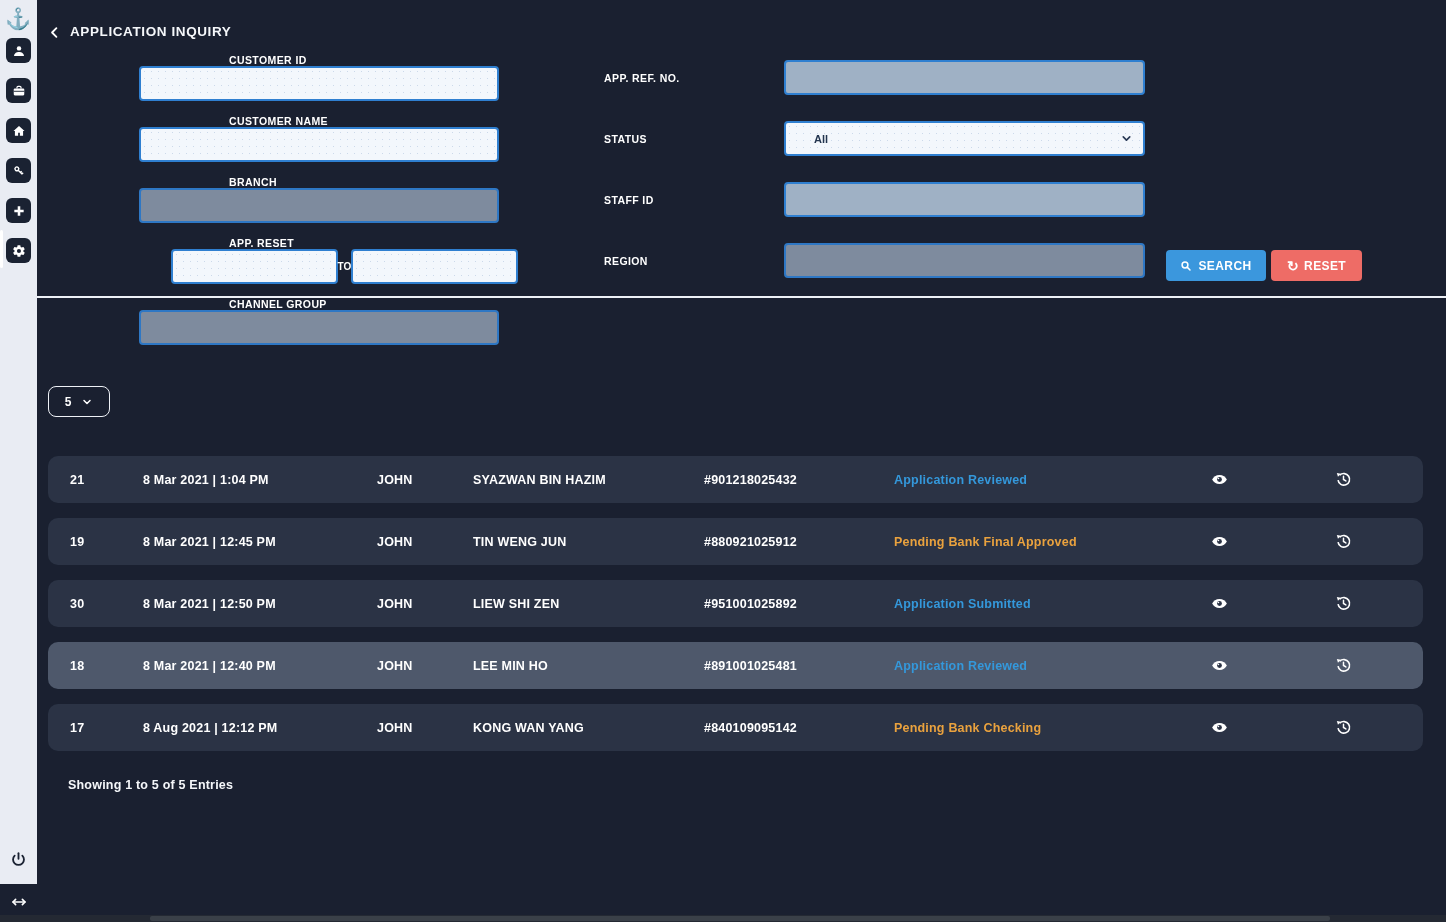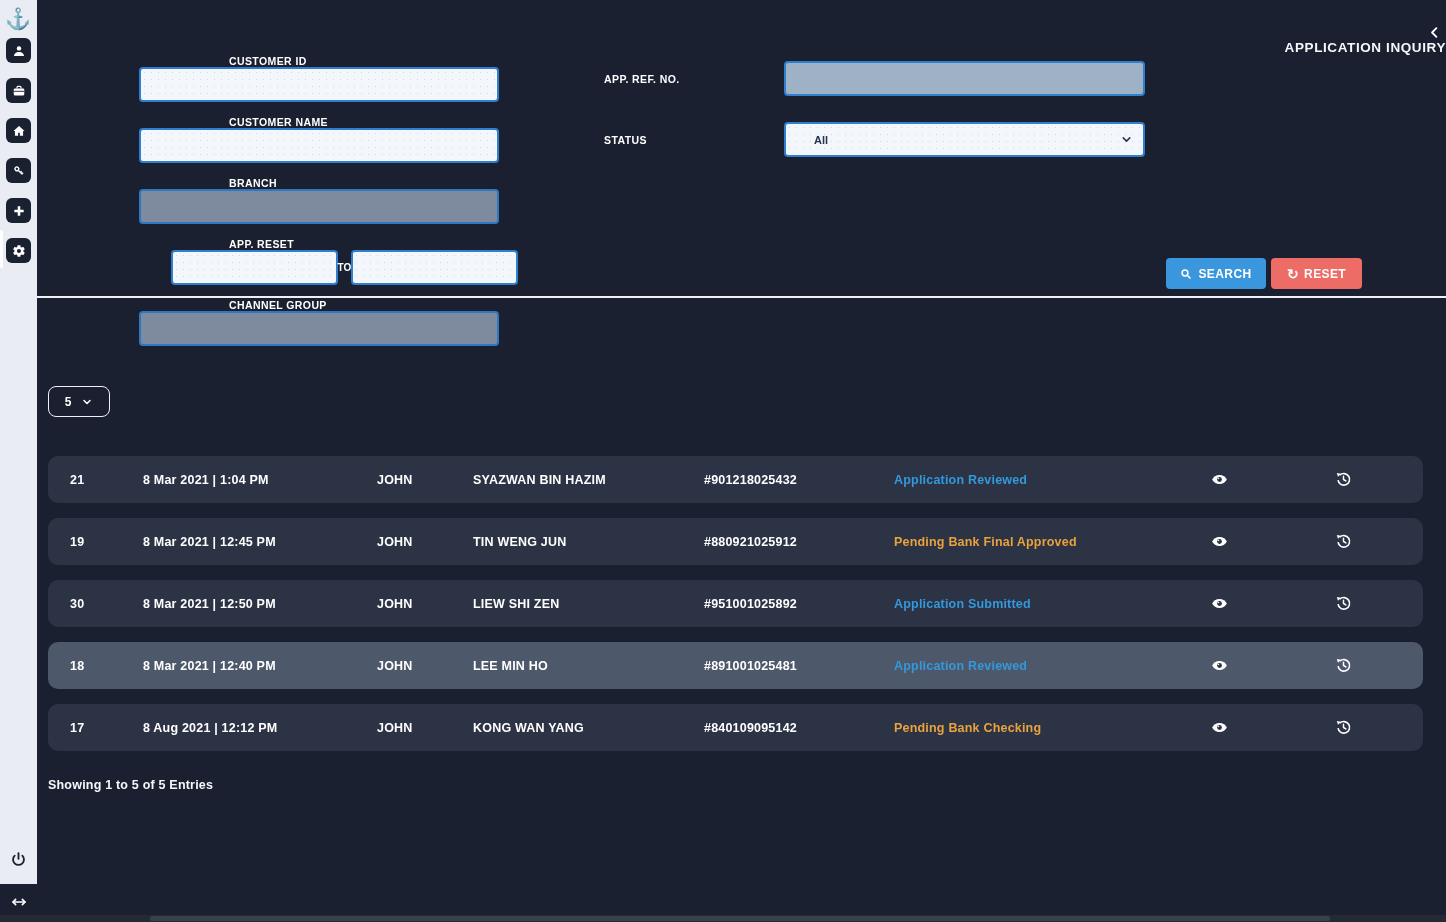--- a/index.html
+++ b/index.html
@@ -50,21 +50,21 @@
     position:absolute;left:8px;top:894px;width:22px;height:16px;z-index:5;
     background:none;border:none;cursor:pointer;display:flex;align-items:center;justify-content:center;
   }
   .expand-handle svg{width:18px;height:12px;}
   
   .main{position:absolute;left:37px;top:0;right:0;bottom:0;}
   .inquiry-section{
     position:relative;height:298px;border-bottom:2px solid #edf0f6;
     padding:24px 0 0 11px;
   }
-  .section-header{display:flex;align-items:flex-end;cursor:default;flex-direction:column;}
+  .section-header{display:flex;align-items:flex-start;margin-bottom:14px;cursor:default;}
   .back-btn{background:none;border:none;cursor:pointer;width:18px;height:16px;display:flex;align-items:center;}
   .back-btn svg{width:13px;height:13px;}
   .section-title{font-size:13.5px;font-weight:800;letter-spacing:.6px;margin-left:4px;}
   .form-row{display:flex;margin-bottom:14px;}
   .field{display:flex;align-items:center;}
   .field .flabel{
     font-size:10.5px;font-weight:700;letter-spacing:.4px;color:#fff;
   }
   .field.left{width:542px;flex-direction:column;}
   .field.left .flabel{width:182px;padding-left:1px;}
@@ -87,21 +87,21 @@
   .to-label{width:26px;text-align:center;font-size:10px;font-weight:800;color:#fff;}
   .select{
     display:flex;align-items:center;cursor:pointer;position:relative;
     background-color:#f3f7fc;
     background-image:radial-gradient(circle,#ccd9ea 0.8px,transparent 0.9px);
     background-size:7px 7px;
   }
   .select .sel-value{font-size:11px;font-weight:800;color:#23354f;padding-left:28px;}
   .select .chev{position:absolute;right:10px;display:flex;}
   .select .chev svg{width:13px;height:13px;}
-  .form-actions{position:absolute;top:258px;right:84px;display:flex;}
+  .form-actions{position:absolute;top:250px;right:84px;display:flex;}
   .btn{
     height:31px;border:none;border-radius:4px;color:#fff;font-weight:800;
     font-family:"Liberation Sans",sans-serif;font-size:12px;letter-spacing:.4px;
     display:flex;align-items:center;justify-content:center;cursor:pointer;padding:0 16px;
   }
   .btn svg{width:12px;height:12px;margin-right:6px;}
   .btn.search{background:#3b97dd;width:100px;}
   .btn.reset{background:var(--reset-red);width:91px;margin-left:5px;}
   .btn.reset .reset-glyph{font-size:14px;font-weight:700;margin-right:5px;line-height:1;}
   
@@ -120,21 +120,21 @@
     padding-left:22px;margin-bottom:15px;cursor:pointer;
   }
   .app-row.highlighted{background:var(--row-hl);}
   .cell{font-size:12.5px;font-weight:800;letter-spacing:.2px;color:#fff;white-space:nowrap;}
   .cell.status{font-weight:800;}
   .cell.status.info{color:var(--accent-blue);}
   .cell.status.warning{color:var(--status-warning);}
   .icon-cell{display:flex;justify-content:center;}
   .row-icon-btn{background:none;border:none;cursor:pointer;display:flex;align-items:center;justify-content:center;width:24px;height:24px;}
   .row-icon-btn svg{width:17px;height:17px;}
-  .summary{margin-top:27px;font-size:12.5px;font-weight:800;letter-spacing:.2px;}
+  .summary{margin-top:27px;font-size:12.5px;font-weight:800;letter-spacing:.2px;margin-left:20px;}
   
   .h-scrollbar{position:absolute;left:0;right:0;bottom:0;height:7px;background:#242933;z-index:6;}
   .h-scrollbar .thumb{position:absolute;left:150px;top:1px;height:5px;width:1180px;background:#3a4048;border-radius:2px;}
 </style>
 </head>
 <body>
 
 <nav class="sidebar">
   <div class="logo">⚓</div>
 
@@ -261,31 +261,39 @@
           </span>
         </div>
       </div>
     </div>
 
     <div class="form-row">
       <div class="field left">
         <label class="flabel">BRANCH</label>
         <input class="control dis-dark left-w" type="text" disabled="" style="">
       </div>
+      <div class="field right">
+        <label class="flabel">STAFF ID</label>
+        <input class="control dis-light" type="text" disabled="" style="">
+      </div>
     </div>
 
     <div class="form-row">
       <div class="field left">
         <label class="flabel">APP. RESET</label>
         <div class="date-group">
           <input class="control enabled date" type="text" style="">
           <span class="to-label">TO</span>
           <input class="control enabled date" type="text" style="">
         </div>
       </div>
+      <div class="field right">
+        <label class="flabel">REGION</label>
+        <input class="control dis-dark wide" type="text" disabled="" style="">
+      </div>
     </div>
 
     <div class="form-row">
       <div class="field left">
         <label class="flabel">CHANNEL GROUP</label>
         <input class="control dis-dark left-w" type="text" disabled="" style="">
       </div>
     </div>
 
     <div class="form-actions">

